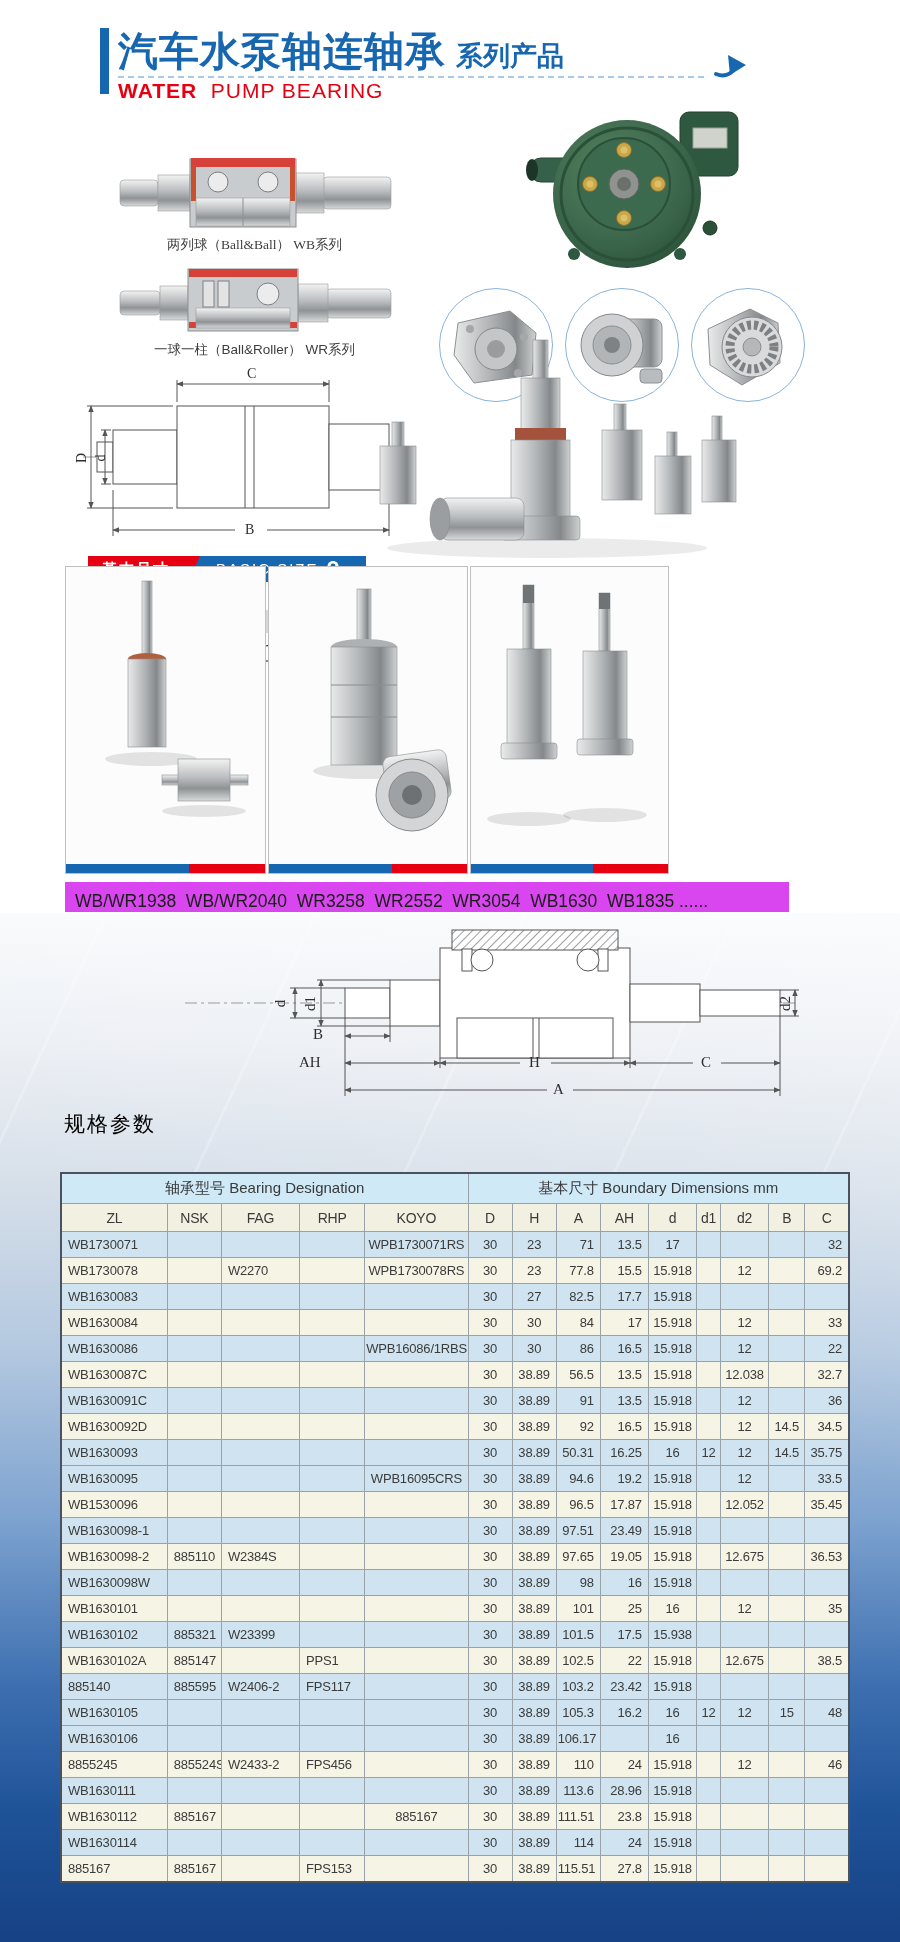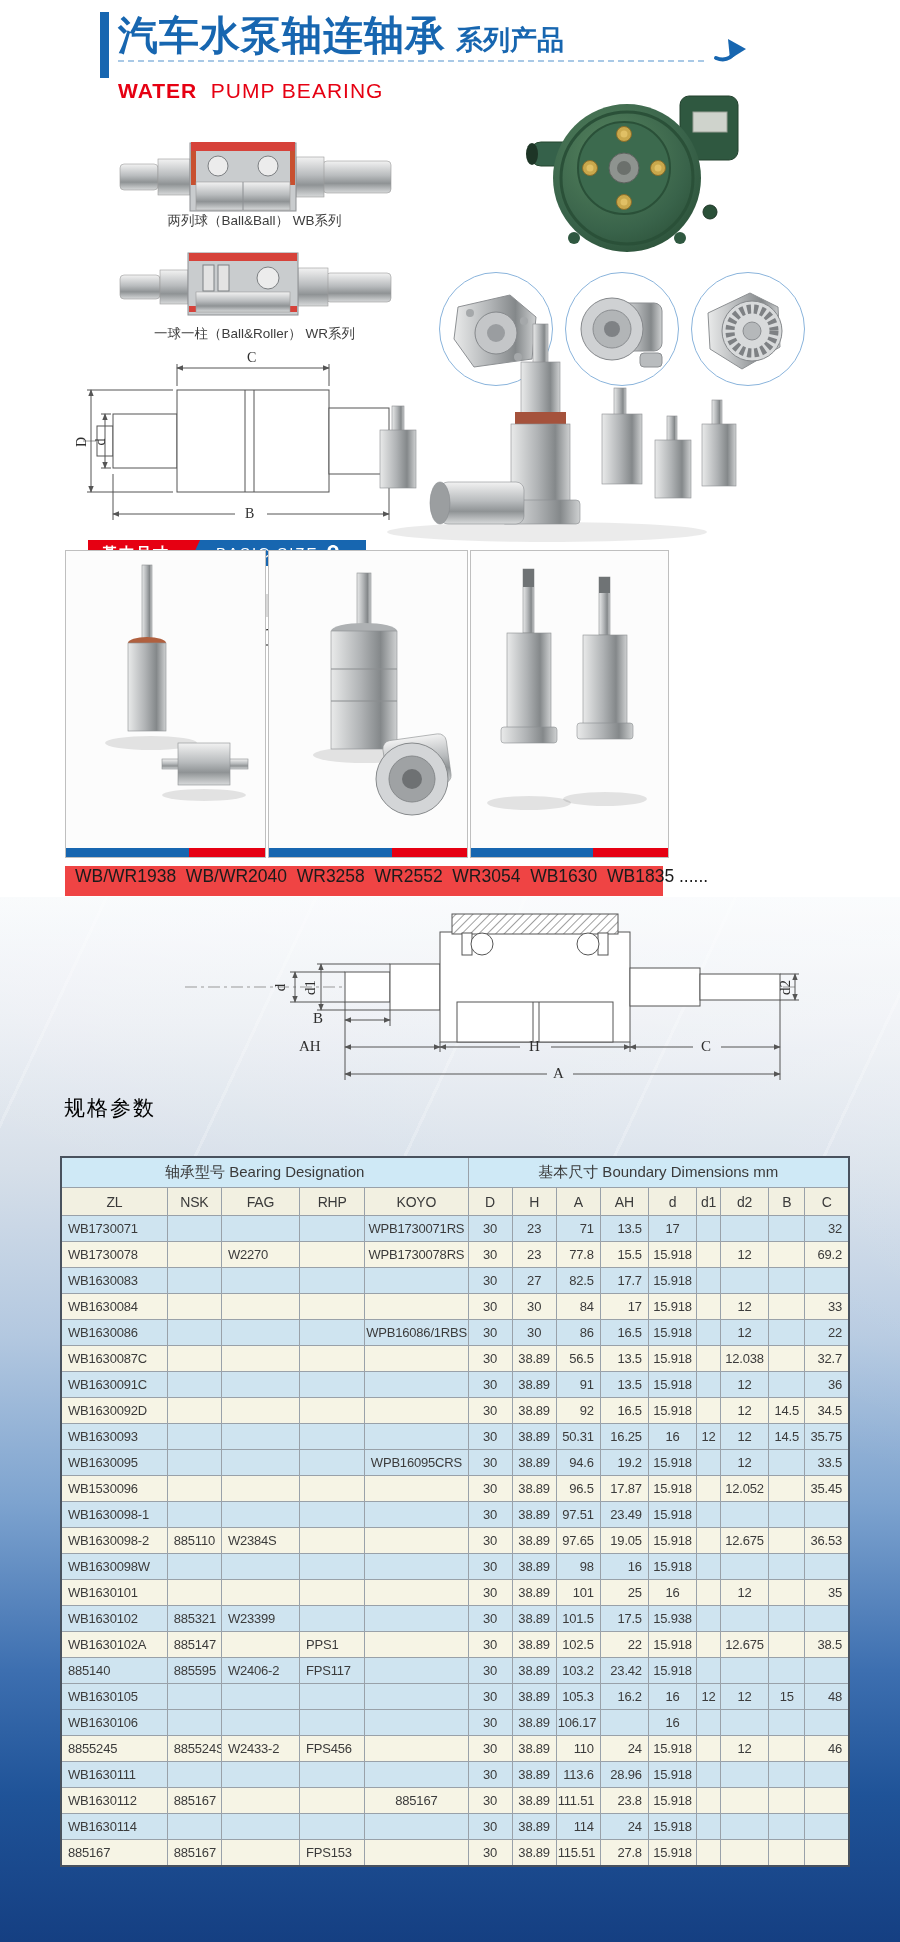--- a/index.html
+++ b/index.html
@@ -1,38 +1,38 @@
 <!DOCTYPE html>
 <html><head>
 <meta charset="utf-8">
 <style>
   html,body{margin:0;padding:0;background:#dfe3e8;}
   .page{
     position:relative;width:900px;height:1942px;margin:0 auto;
     background:#ffffff;overflow:hidden;
     font-family:"Liberation Sans",sans-serif;color:#333;
   }
-  .abs{position:absolute;}
+  .abs{position:absolute;margin-top:16px;}
 
   
   .title-bar{left:100px;top:12px;width:9px;height:66px;background:#1766b0;}
   .title-row{left:118px;top:8px;width:600px;white-space:nowrap;}
   .title-cn{font-size:40px;font-weight:bold;color:#1766b0;letter-spacing:1px;}
   .title-suffix{font-size:27px;font-weight:600;color:#1766b0;margin-left:10px;}
   .dash-line{left:118px;top:60px;width:586px;border-top:2px dashed #a9c9e6;}
   .arrow-icon{left:712px;top:36px;width:36px;height:30px;}
-  .subtitle{left:118px;top:79px;white-space:nowrap;}
+  .subtitle{left:118px;top:63px;white-space:nowrap;}
   .subtitle .w1{font-size:21px;font-weight:bold;color:#e60012;letter-spacing:1px;}
   .subtitle .w2{font-size:21px;color:#e60012;margin-left:9px;letter-spacing:1px;}
 
   
   .render1{left:118px;top:136px;width:275px;height:82px;}
   .render2{left:118px;top:250px;width:275px;height:72px;}
   .caption{width:285px;text-align:center;font-size:13.5px;color:#3d3d3d;}
-  .caption1{left:112px;top:212px;}
+  .caption1{left:112px;top:220px;font-family:Liberation Serif, serif;}
   .caption2{left:112px;top:325px;}
 
   
   .drawing1{left:75px;top:346px;width:320px;height:192px;}
   .dim-label{position:absolute;font-size:14px;color:#2e2e2e;font-family:"Liberation Serif",serif;}
   .rot{transform:rotate(-90deg);}
 
   
   .bs-banner{left:88px;top:540px;width:278px;height:26px;background:#1766b0;}
   .bs-red{position:absolute;left:0;top:0;width:112px;height:26px;background:#e60012;
@@ -59,22 +59,22 @@
 
   
   .frame{top:550px;height:306px;background:#fcfcfc;border:1px solid #bfbfbf;}
   .frame1{left:65px;width:199px;}
   .frame2{left:268px;width:198px;}
   .frame3{left:470px;width:197px;}
   .stripe{position:absolute;left:0;bottom:0;width:100%;height:9px;display:flex;}
   .stripe .b{width:62%;background:#1766b0;}
   .stripe .r{width:38%;background:#e60012;}
 
-  .model-bar{left:65px;top:866px;width:598px;height:30px;background:#ef4444;
-             display:flex;align-items:flex-start;}
+  .model-bar{left:65px;top:866px;width:724px;height:30px;background:#d946ef;
+             display:flex;align-items:flex-end;}
   .model-bar span{font-size:17.5px;color:#1b1b1b;padding-left:10px;white-space:pre;}
 
   
   .bg-bottom{left:0;top:897px;width:900px;height:1045px;
     background:
       linear-gradient(200deg, rgba(255,255,255,0.35) 0%, rgba(255,255,255,0) 42%),
       linear-gradient(180deg,#f8fafc 0%,#eceff4 12%,#d6dfe9 26%,#b3c8e0 42%,#7da3cf 58%,#3d6fb0 74%,#1f5398 86%,#153f82 100%);}
   .streaks{left:0;top:897px;width:900px;height:520px;opacity:.45;
     background:repeating-linear-gradient(115deg, rgba(255,255,255,0) 0 95px,
       rgba(255,255,255,.5) 95px 98px, rgba(255,255,255,0) 98px 190px);}

